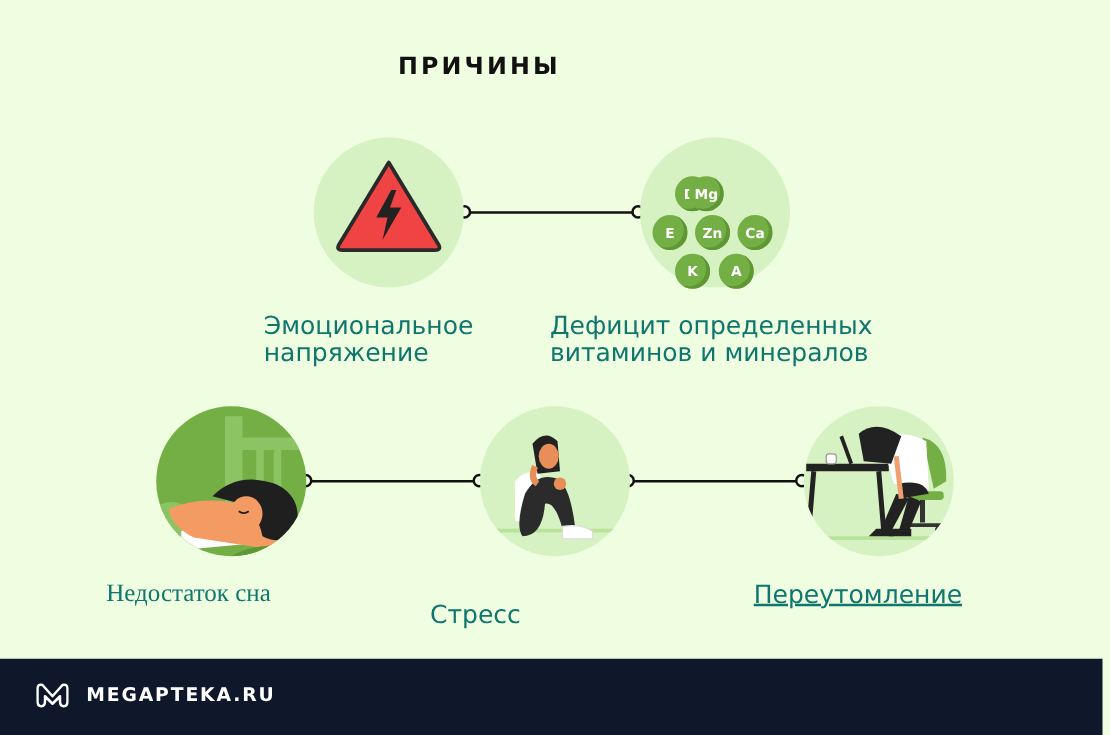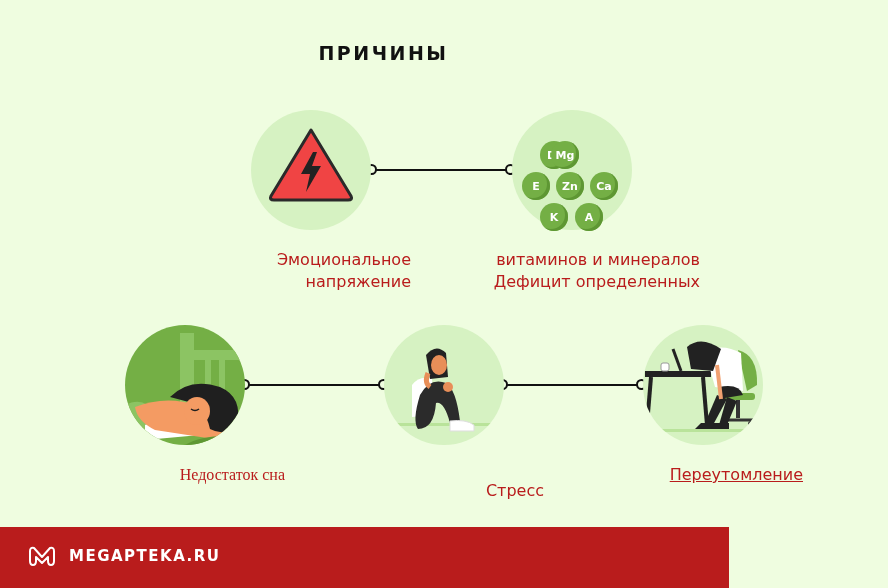--- a/index.html
+++ b/index.html
@@ -21,33 +21,33 @@
   }
   .node svg { width: 120px; height: 120px; display: block; }
   .line {
     position: absolute; height: 2px; background: #111;
   }
   .dot {
     position: absolute; width: 11px; height: 11px; border-radius: 50%;
     border: 2px solid #111; background: #effde0;
   }
   .label {
-    position: absolute; text-align: right; font-size: 16px; line-height: 22px;
-    color: #b91c1c; white-space: nowrap;
+    position: absolute; text-align: left; font-size: 20px; line-height: 22px;
+    color: #0f766e; white-space: nowrap;
   }
   .pill {
     position: absolute; width: 28px; height: 28px; border-radius: 50%;
     background: #74af45; color: #fff; font-weight: bold; font-size: 11px;
     display: flex; align-items: center; justify-content: center;
     box-shadow: inset -3px -2px 0 #5e9733;
     margin-top: 16px;
   }
   .footer {
-    position: absolute; left: 0; top: 527px; width: 729px; height: 61px;
-    background: #b91c1c; display: flex; align-items: center;
+    position: absolute; left: 0; top: 527px; width: 882px; height: 61px;
+    background: #0f172a; display: flex; align-items: center;
   }
   .logo-icon { position: absolute; left: 29px; top: 19px; width: 26px; height: 22px; }
   .brand {
     position: absolute; left: 69px; top: 20px; color: #fff; font-weight: bold;
     font-size: 15px; letter-spacing: 1.5px;
   }
   .article {
     position: absolute; left: 235px; top: 19px; color: #fff; font-weight: bold;
     font-size: 15px;
   }
@@ -76,22 +76,22 @@
 <div>
   <div class="pill" style="left:540px; top:125px;">D₃</div>
   <div class="pill" style="left:551px; top:125px;">Mg</div>
   <div class="pill" style="left:522px; top:156px;">E</div>
   <div class="pill" style="left:556px; top:156px;">Zn</div>
   <div class="pill" style="left:590px; top:156px;">Ca</div>
   <div class="pill" style="left:540px; top:187px;">K</div>
   <div class="pill" style="left:575px; top:187px;">A</div>
 </div>
 <div class="label" style="left:440px; top:249px; width:260px;">
+  <div>Дефицит определенных</div>
   <div>витаминов и минералов</div>
-  <div>Дефицит определенных</div>
 </div>
 
 <div class="line" style="left:245px; top:384px; width:138px;"></div>
 <div class="dot" style="left:239px; top:379px;"></div>
 <div class="dot" style="left:378px; top:379px;"></div>
 
 <div class="line" style="left:503px; top:384px; width:138px;"></div>
 <div class="dot" style="left:497px; top:379px;"></div>
 <div class="dot" style="left:636px; top:379px;"></div>
 

